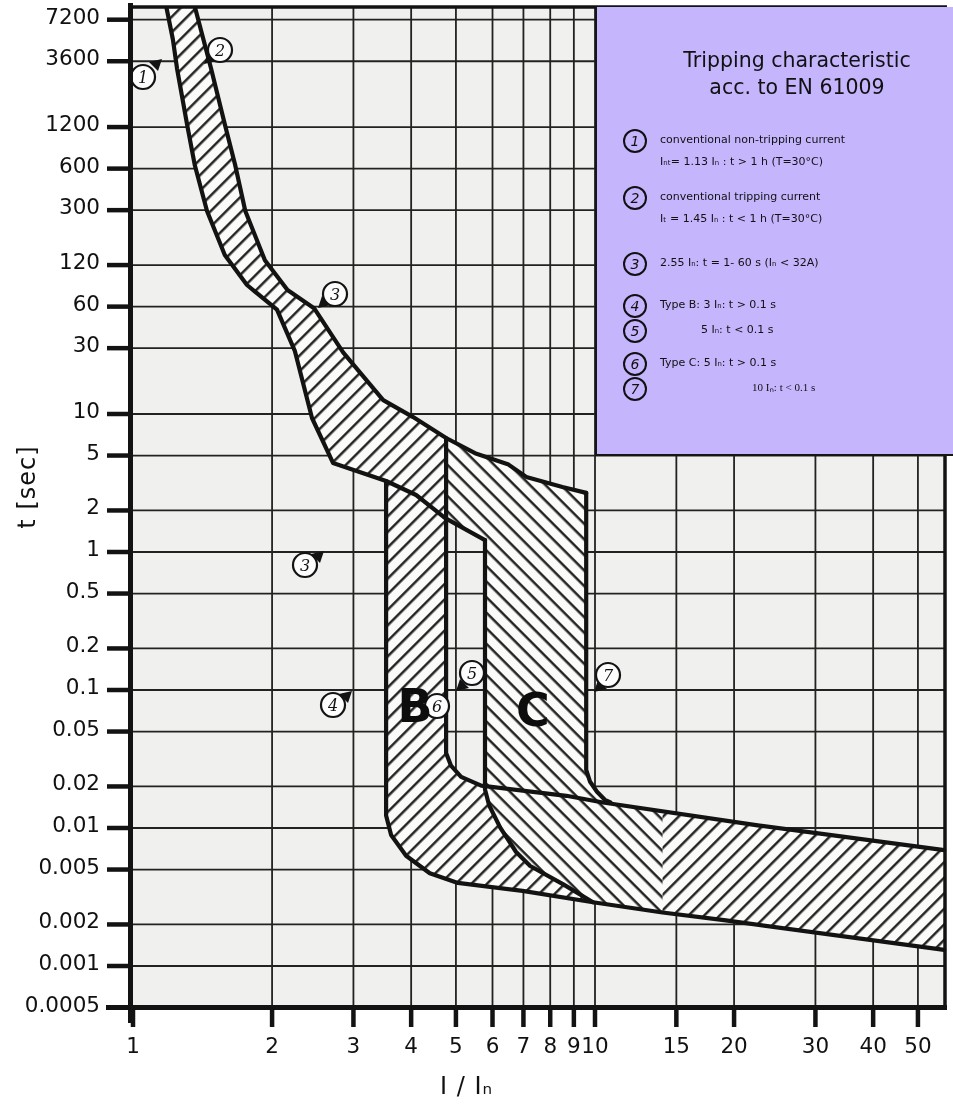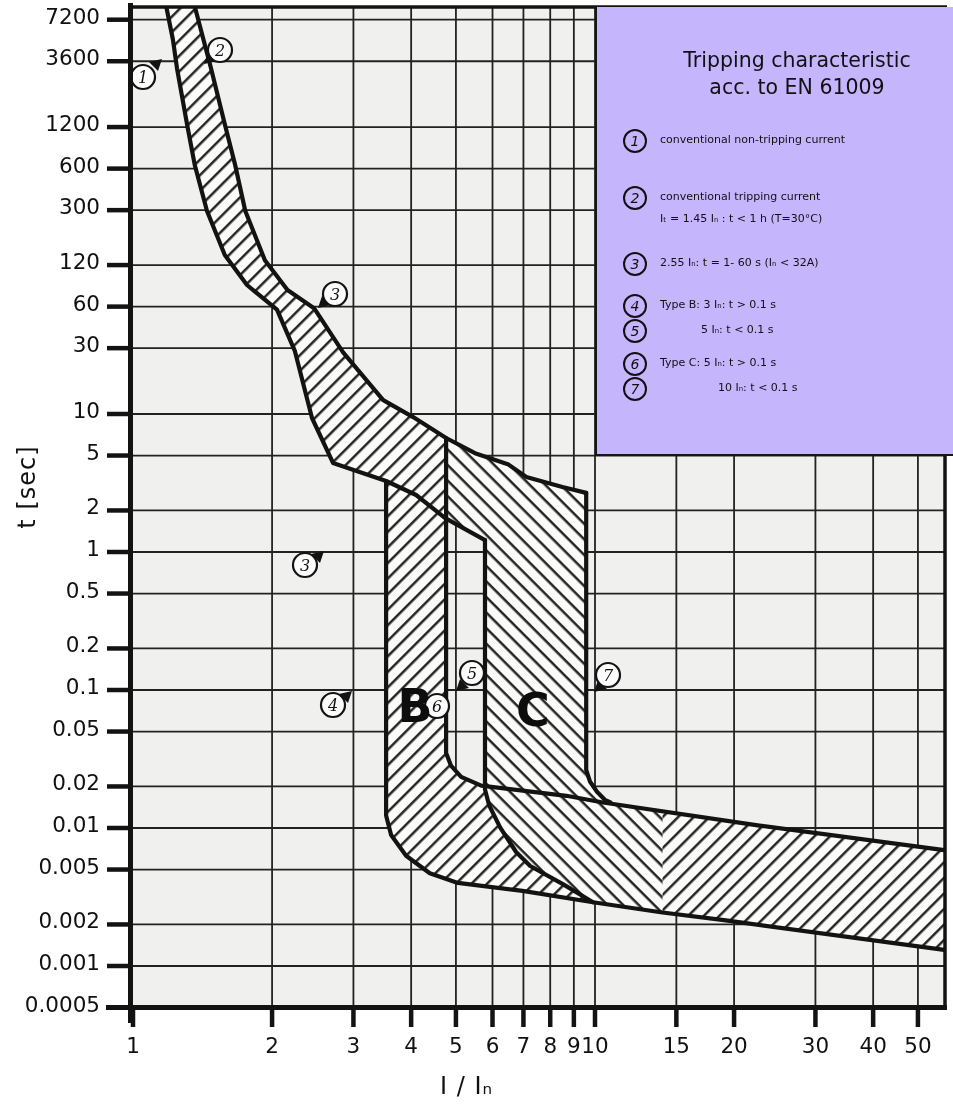--- a/index.html
+++ b/index.html
@@ -11,21 +11,21 @@
   #legend{position:absolute;left:595px;top:7px;width:402px;height:449px;background:#c4b5fd;
           border-left:2px solid #161616;border-bottom:2px solid #161616;box-sizing:border-box;}
   #legend .ltitle{padding-top:40px;text-align:center;font-size:20.5px;line-height:27px;color:#111;}
   .litem{position:absolute;left:26px;display:flex;align-items:flex-start;gap:13px;}
   .lcirc{flex:0 0 auto;width:20px;height:20px;border:2px solid #111;border-radius:50%;
          font-size:14px;font-style:italic;line-height:20px;text-align:center;color:#111;margin-top:0px;}
   .ltext{font-size:11px;line-height:21.5px;color:#111;}
   .ltext div:empty{display:none;}
   .litem.r1{top:122px;} .litem.r2{top:179px;} .litem.r3{top:245px;}
   .litem.r4{top:287px;} .litem.r5{top:312px;} .litem.r6{top:345px;} .litem.r7{top:370px;}
-  .litem.r5 .ltext{margin-left:41px;} .litem.r7 .ltext{margin-left:58px;}
+  .litem.r5 .ltext{margin-left:41px;} .litem.r7 .ltext{margin-left:92px;font-family:Liberation Serif, serif;}
 </style>
 </head>
 <body>
 
 <div id="stage">
   <svg id="chart" width="953" height="1120" viewBox="0 0 953 1120">
     <defs>
       <pattern id="hS" width="11" height="11" patternUnits="userSpaceOnUse" patternTransform="rotate(-45)">
         <line x1="0" y1="1.3" x2="11" y2="1.3" stroke="#1b1b1b" stroke-width="2.4"></line>
       </pattern>
@@ -203,20 +203,21 @@
 
   <div id="legend">
     <div class="ltitle">
       <div>Tripping characteristic</div>
       <div>acc. to EN 61009</div>
     </div>
     <div class="litem r1">
       <span class="lcirc">1</span>
       <div class="ltext">
           <div>conventional non-tripping current</div>
+      <div>Iₙₜ= 1.13 Iₙ : t &gt; 1 h   (T=30°C)</div>
         </div>
     </div>
     <div class="litem r2">
       <span class="lcirc">2</span>
       <div class="ltext">
           <div>conventional tripping current</div>
       <div>Iₜ = 1.45 Iₙ : t &lt; 1 h   (T=30°C)</div>
         </div>
     </div>
     <div class="litem r3">

